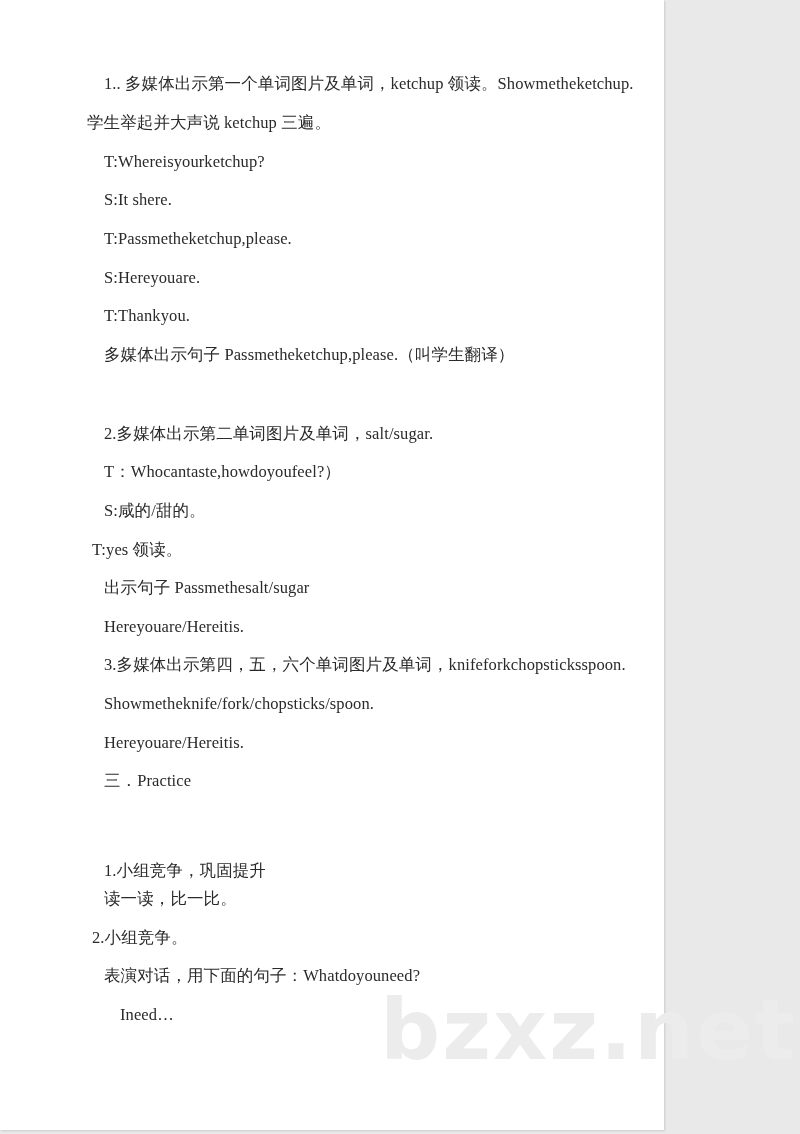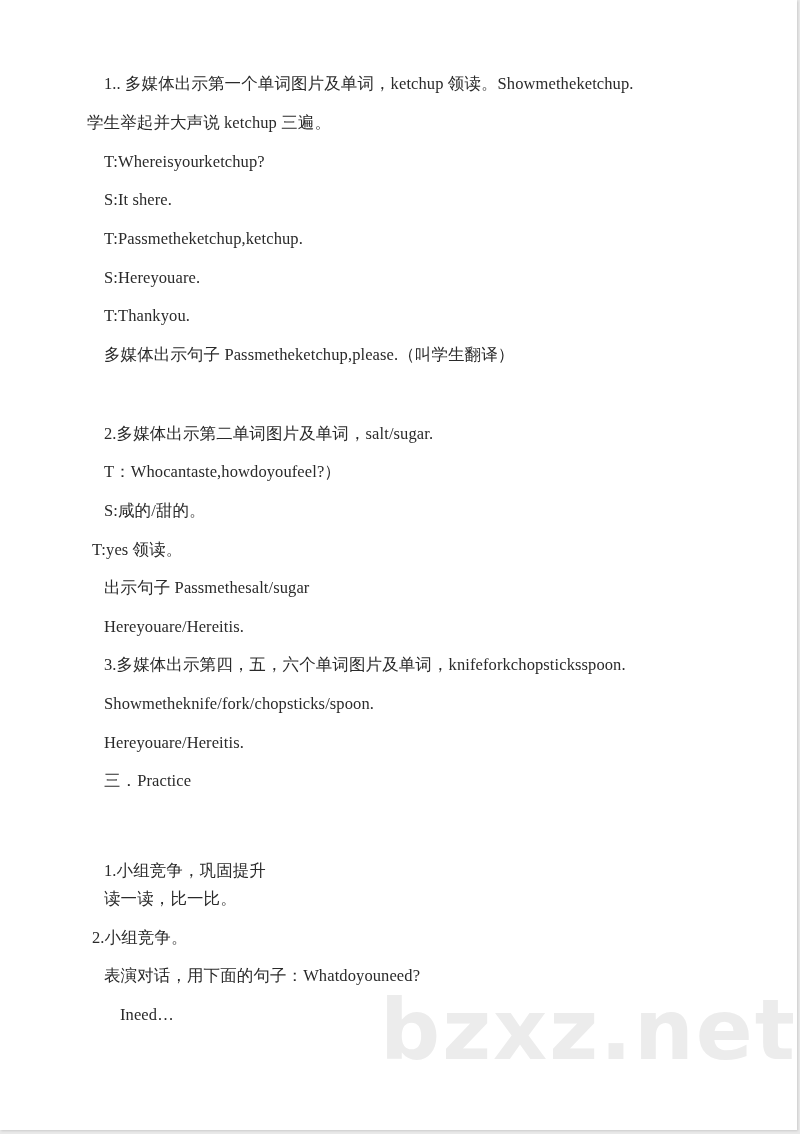--- a/index.html
+++ b/index.html
@@ -12,21 +12,21 @@
       height: 1134px;
       position: relative;
       overflow: hidden;
       font-family: "Liberation Serif", "DejaVu Serif", serif;
       color: #2a2a2a;
     }
     .page {
       position: absolute;
       left: 0;
       top: 0;
-      width: 797px;
+      width: 664px;
       height: 1130px;
       background: #ffffff;
       box-shadow: 1px 1px 2px rgba(0,0,0,0.12);
     }
     .line {
       position: absolute;
       font-size: 16.5px;
       line-height: 20px;
       white-space: nowrap;
       letter-spacing: 0.1px;
@@ -45,21 +45,21 @@
     }
   </style>
 </head>
 <body>
 
 <div class="page">
   <div class="line" style="left:104px; top:74px;">1.. 多媒体出示第一个单词图片及单词，ketchup 领读。Showmetheketchup.</div>
   <div class="line" style="left:87px; top:113px;">学生举起并大声说 ketchup 三遍。</div>
   <div class="line" style="left:104px; top:152px;">T:Whereisyourketchup?</div>
   <div class="line" style="left:104px; top:190px;">S:It shere.</div>
-  <div class="line" style="left:104px; top:229px;">T:Passmetheketchup,ketchup.</div>
+  <div class="line" style="left:104px; top:229px;">T:Passmetheketchup,please.</div>
   <div class="line" style="left:104px; top:268px;">S:Hereyouare.</div>
   <div class="line" style="left:104px; top:306px;">T:Thankyou.</div>
   <div class="line" style="left:104px; top:345px;">多媒体出示句子 Passmetheketchup,please.（叫学生翻译）</div>
 
   <div class="line" style="left:104px; top:424px;">2.多媒体出示第二单词图片及单词，salt/sugar.</div>
   <div class="line" style="left:104px; top:462px;">T：Whocantaste,howdoyoufeel?）</div>
   <div class="line" style="left:104px; top:501px;">S:咸的/甜的。</div>
   <div class="line" style="left:92px; top:540px;">T:yes 领读。</div>
   <div class="line" style="left:104px; top:578px;">出示句子 Passmethesalt/sugar</div>
   <div class="line" style="left:104px; top:617px;">Hereyouare/Hereitis.</div>

